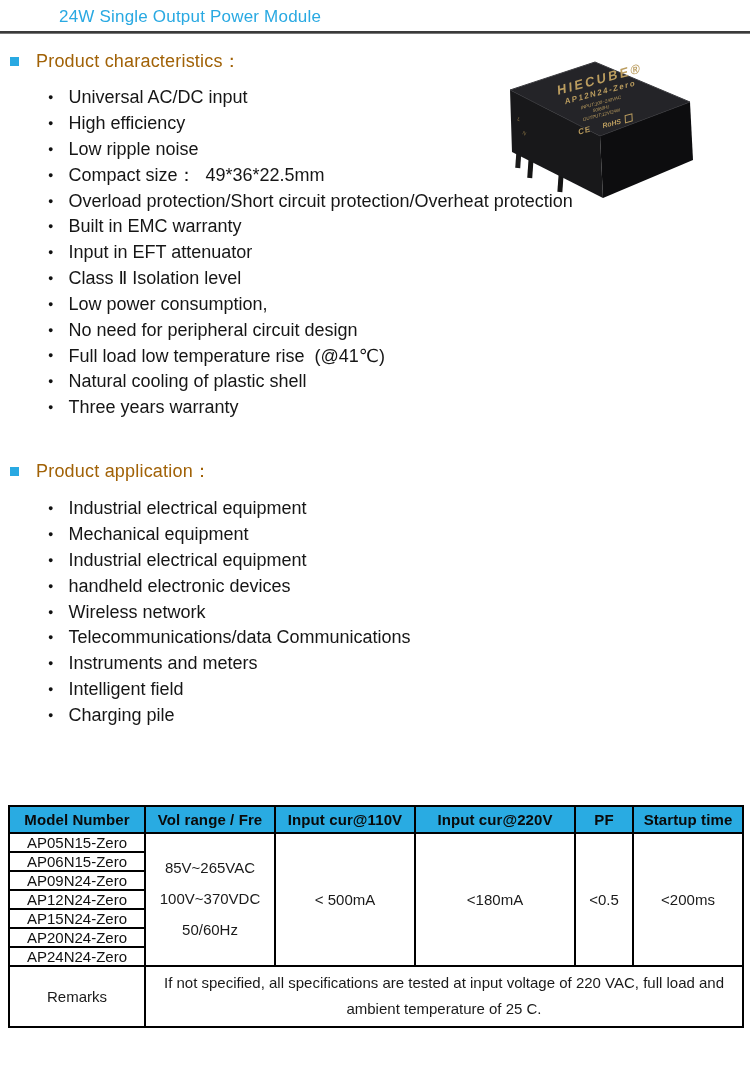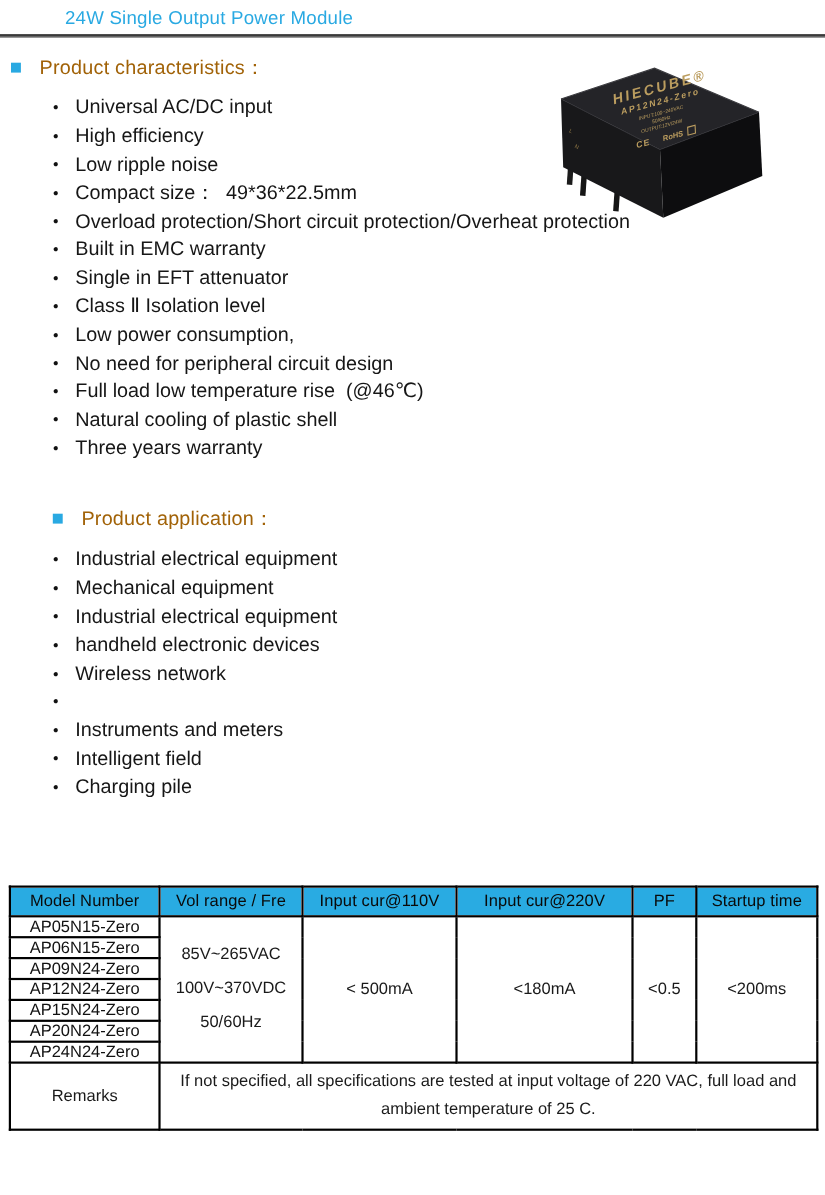--- a/index.html
+++ b/index.html
@@ -16,25 +16,25 @@
 
   ul.blist { position:absolute; left:0; list-style:none; }
   ul.blist li { height:25.8px; display:flex; align-items:center; padding-left:48px; }
   ul.blist li .dot { font-size:9px; line-height:1; margin-right:15px; color:#111; flex:0 0 auto; }
   ul.blist li .txt { font-size:18px; white-space:pre-wrap; color:#161616; }
 
   .module-img { position:absolute; left:500px; top:58px; width:215px; height:148px; }
 
   .spec-heading { top:770px; }
   .char-heading { top:49px; }
-  .app-heading  { top:459px;padding-left:38px; }
+  .app-heading  { top:459px; }
 
   table.spec { position:absolute; left:8px; top:805px; border-collapse:collapse; table-layout:fixed; width:734px; }
   table.spec th, table.spec td { border:2px solid #000; font-size:15px; text-align:center; vertical-align:middle; overflow:hidden; }
-  table.spec th { background:#29abe2; color:#0a0a0a; height:27px; font-weight:400; letter-spacing:.1px; }
+  table.spec th { background:#29abe2; color:#0a0a0a; height:27px; font-weight:700; letter-spacing:.1px; }
   td.model-cell { height:15px; color:#111; }
   td.vol-cell { line-height:2.05;margin-top:44px; }
   td.remarks-label { height:55px; }
   td.remarks-text { text-align:left; padding:3px 10px; line-height:1.75; }
 </style>
 </head>
 <body>
 
 <div class="doc">
 
@@ -65,37 +65,37 @@
     <li>
         <span class="dot">●</span>
         <span class="txt">Overload protection/Short circuit protection/Overheat protection</span>
       </li>
     <li>
         <span class="dot">●</span>
         <span class="txt">Built in EMC warranty</span>
       </li>
     <li>
         <span class="dot">●</span>
-        <span class="txt">Single in EFT attenuator</span>
+        <span class="txt">Input in EFT attenuator</span>
       </li>
     <li>
         <span class="dot">●</span>
         <span class="txt">Class Ⅱ Isolation level</span>
       </li>
     <li>
         <span class="dot">●</span>
         <span class="txt">Low power consumption,</span>
       </li>
     <li>
         <span class="dot">●</span>
         <span class="txt">No need for peripheral circuit design</span>
       </li>
     <li>
         <span class="dot">●</span>
-        <span class="txt">Full load low temperature rise  (@46℃)</span>
+        <span class="txt">Full load low temperature rise  (@41℃)</span>
       </li>
     <li>
         <span class="dot">●</span>
         <span class="txt">Natural cooling of plastic shell</span>
       </li>
     <li>
         <span class="dot">●</span>
         <span class="txt">Three years warranty</span>
       </li>
   </ul>
@@ -154,20 +154,21 @@
     <li>
         <span class="dot">●</span>
         <span class="txt">handheld electronic devices</span>
       </li>
     <li>
         <span class="dot">●</span>
         <span class="txt">Wireless network</span>
       </li>
     <li>
         <span class="dot">●</span>
+        <span class="txt">Telecommunications/data Communications</span>
       </li>
     <li>
         <span class="dot">●</span>
         <span class="txt">Instruments and meters</span>
       </li>
     <li>
         <span class="dot">●</span>
         <span class="txt">Intelligent field</span>
       </li>
     <li>

